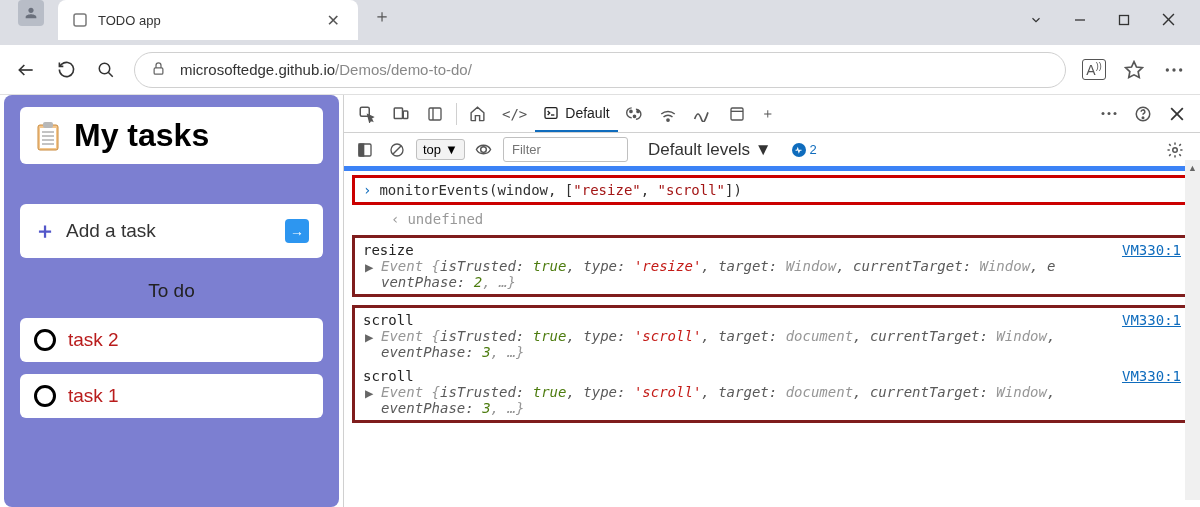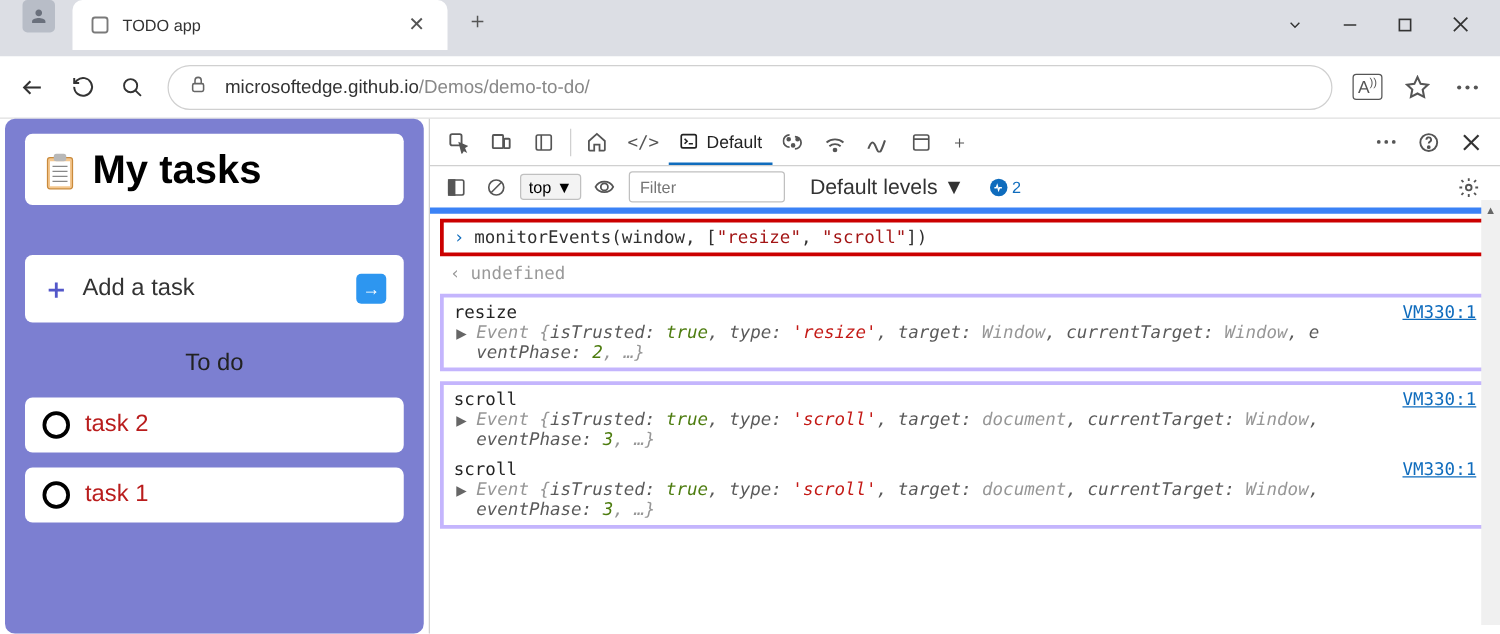--- a/index.html
+++ b/index.html
@@ -23,21 +23,21 @@
 .tbtn { width: 40px; height: 40px; display: flex; align-items: center; justify-content: center; color: #555; font-size: 18px; }
 .address { flex: 1; height: 36px; border: 1px solid #d0d0d0; border-radius: 18px; display: flex; align-items: center; padding: 0 16px; margin: 0 8px; font-size: 15px; color: #333; }
 .lock { margin-right: 14px; color: #666; }
 .url-gray { color: #888; }
 
 
 .content { display: flex; height: 412px; }
 
 
 .app { width: 335px; background: #7c7fd1; padding: 12px 16px; border-radius: 8px; margin: 0 4px; display: flex; flex-direction: column; }
-.app-header { background: #fff; border-radius: 6px; padding: 10px 14px; display: flex; align-items: flex-end; margin-bottom: 40px; }
+.app-header { background: #fff; border-radius: 6px; padding: 10px 14px; display: flex; align-items: center; margin-bottom: 40px; }
 .clip { width: 28px; height: 34px; margin-right: 12px; display: flex; align-items: center; justify-content: center; }
 .app-title { font-size: 32px; font-weight: 800; color: #000; }
 .addtask { background: #fff; border-radius: 6px; padding: 12px 14px; display: flex; align-items: center; margin-bottom: 22px; }
 .plus { color: #5357c9; font-size: 22px; font-weight: bold; margin-right: 10px; }
 .addtask-label { flex: 1; font-size: 19px; color: #333; }
 .arrow-btn { width: 24px; height: 24px; background: #2d96f0; border-radius: 4px; display: flex; align-items: center; justify-content: center; color: #fff; font-size: 14px; }
 .section-label { text-align: center; font-size: 19px; color: #222; margin-bottom: 16px; }
 .task { background: #fff; border-radius: 6px; padding: 11px 14px; display: flex; align-items: center; margin-bottom: 12px; }
 .checkbox { width: 22px; height: 22px; border: 3px solid #000; border-radius: 50%; margin-right: 12px; }
 .task-label { font-size: 19px; color: #b91c1c; }
@@ -57,24 +57,24 @@
 .levels { font-size: 17px; color: #333; margin-left: 14px; }
 .issue-badge { display: flex; align-items: center; gap: 4px; margin-left: 14px; color: #0f6cbd; font-size: 13px; }
 .issue-dot { width: 14px; height: 14px; background: #0f6cbd; border-radius: 50%; display: flex; align-items: center; justify-content: center; }
 .issue-dot svg { width: 9px; height: 9px; fill: #fff; }
 
 .dt-console { flex: 1; overflow: auto; font-family: Consolas, monospace; font-size: 14px; padding: 4px 8px; position: relative; }
 .cmd-line { border: 3px solid #cb0000; display: flex; padding: 4px 8px; margin-bottom: 4px; }
 .prompt { color: #0f6cbd; margin-right: 8px; }
 .cmd-text { color: #303030; }
 .cmd-text .str { color: #a31515; }
-.ret-line { color: #999; padding: 2px 8px; margin-bottom: 6px; }
+.ret-line { color: #999; padding: 2px 8px; margin-bottom: 6px; margin-left: 31px; }
 .ret-arrow { margin-right: 8px; color: #999; }
 
-.log-block { border: 3px solid #c4b5fd; padding: 4px 8px; margin-bottom: 8px; }
+.log-block { border: 3px solid #7f1d1d; padding: 4px 8px; margin-bottom: 8px; }
 .log-head { display: flex; }
 .log-name { color: #222; }
 .log-src { margin-left: auto; color: #0f6cbd; text-decoration: underline; }
 .log-body { padding-left: 18px; color: #969696; font-style: italic; position: relative; }
 .log-body .expand { position: absolute; left: 2px; top: 1px; color: #666; font-style: normal; }
 .log-body .key { color: #5a5a5a; }
 .log-body .kw { color: #4d7c0f; }
 .log-body .s { color: #c41a16; }
 .log-body .cls { color: #969696; }
 .log-entry + .log-entry { margin-top: 8px; }

